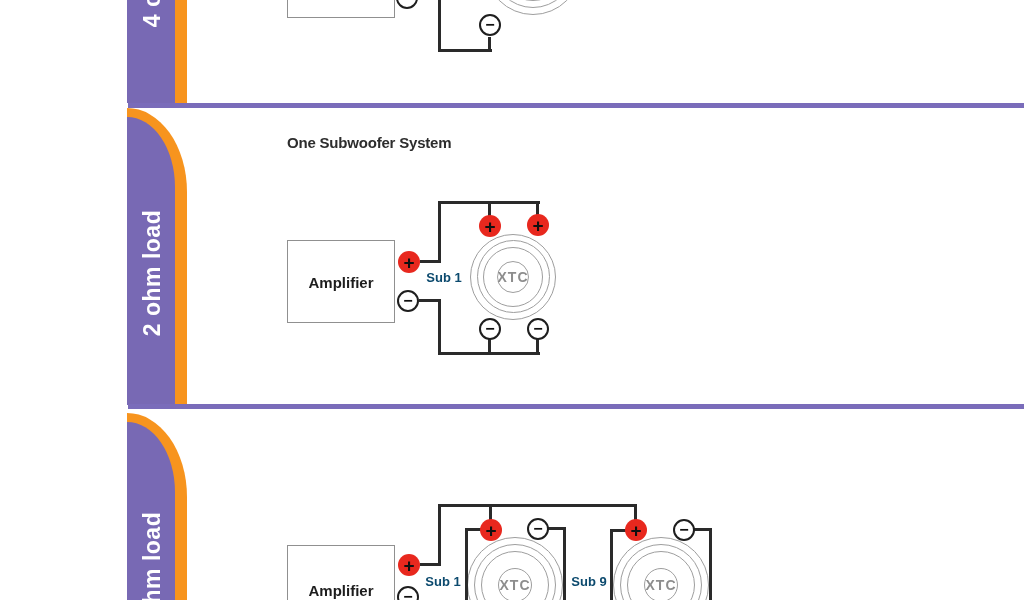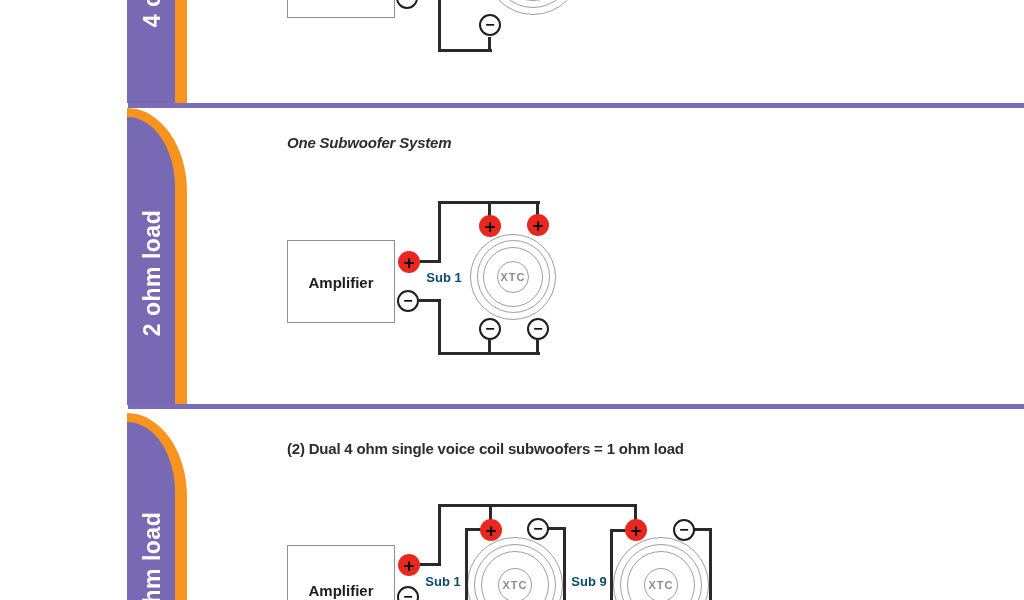--- a/index.html
+++ b/index.html
@@ -41,21 +41,21 @@
     display:flex;align-items:center;justify-content:center;
     font-weight:700;line-height:1;z-index:5;
   }
   .term-plus{background:var(--red);color:#101010;font-size:19px;}
   .term-minus{background:#fff;border:2px solid #1e1e1e;color:#101010;font-size:16px;}
   
   .ring{position:absolute;border:1.5px solid var(--ring);border-radius:50%;box-sizing:border-box;z-index:1;}
   .badge{
     position:absolute;border:1.5px solid var(--ring);border-radius:50%;box-sizing:border-box;
     display:flex;align-items:center;justify-content:center;
-    color:#8d8d8d;font-weight:700;font-size:11px;letter-spacing:1px;z-index:1;
+    color:#8d8d8d;font-weight:700;font-size:14px;letter-spacing:1px;z-index:1;
   }
   .sub-label{position:absolute;font-weight:700;font-size:13px;color:#0c4a6e;text-align:center;z-index:4;white-space:nowrap;}
 </style>
 </head>
 <body>
 
 <div class="stage">
 
   <div class="band-p" style="left:127px;top:0;width:48px;height:103px;"></div>
   <div class="band-o" style="left:175px;top:0;width:12px;height:103px;"></div>
@@ -72,21 +72,21 @@
   <div class="ring" style="left:485px;top:-81px;width:96px;height:96px;"></div>
   <div class="ring" style="left:492px;top:-74px;width:82px;height:82px;"></div>
   <div class="ring" style="left:499px;top:-67px;width:68px;height:68px;"></div>
 
   <div class="sep" style="top:103px;"></div>
 
   <div class="band-o" style="left:127px;top:108px;width:60px;height:297px;border-top-right-radius:60px 84px;"></div>
   <div class="band-p" style="left:127px;top:117px;width:48px;height:288px;border-top-right-radius:48px 70px;"></div>
   <div class="band-label" style="left:82px;top:260px;">2 ohm load</div>
 
-  <div class="heading-block" style="left:287px;top:133px;font-style:italic;">
+  <div class="heading-block" style="left:287px;top:133px;">
     <div class="heading-line">One Subwoofer System</div>
   </div>
 
   <div class="amp" style="left:287px;top:240px;width:108px;height:83px;">
     <div class="amp-label" style="top:33px;">Amplifier</div>
   </div>
   <div class="term term-plus" style="left:398px;top:251px;">+</div>
   <div class="term term-minus" style="left:397px;top:290px;">−</div>
 
   <div class="wire-h" style="left:420px;top:260px;width:21px;"></div>
@@ -113,21 +113,20 @@
 
   <div class="sub-label" style="left:421px;top:270px;width:46px;">Sub 1</div>
 
   <div class="sep" style="top:404px;"></div>
 
   <div class="band-o" style="left:127px;top:413px;width:60px;height:187px;border-top-right-radius:60px 84px;"></div>
   <div class="band-p" style="left:127px;top:422px;width:48px;height:178px;border-top-right-radius:48px 70px;"></div>
   <div class="band-label" style="left:82px;top:562px;">1 ohm load</div>
 
   <div class="heading-block" style="left:287px;top:439px;">
-    <div class="heading-line">(2) Dual 4 ohm single voice coil subwoofers = 1 ohm load</div>
   </div>
 
   <div class="amp" style="left:287px;top:545px;width:108px;height:80px;">
     <div class="amp-label" style="top:36px;">Amplifier</div>
   </div>
   <div class="term term-plus" style="left:398px;top:554px;">+</div>
   <div class="term term-minus" style="left:397px;top:586px;">−</div>
 
   <div class="wire-h" style="left:420px;top:563px;width:21px;"></div>
   <div class="wire-v" style="left:438px;top:504px;height:62px;"></div>

